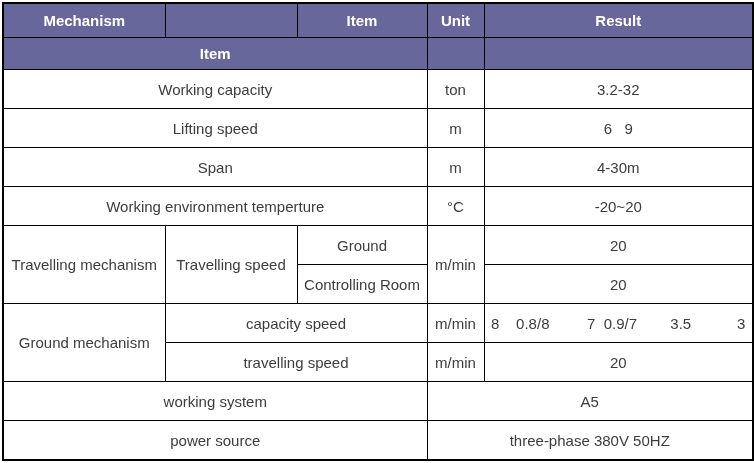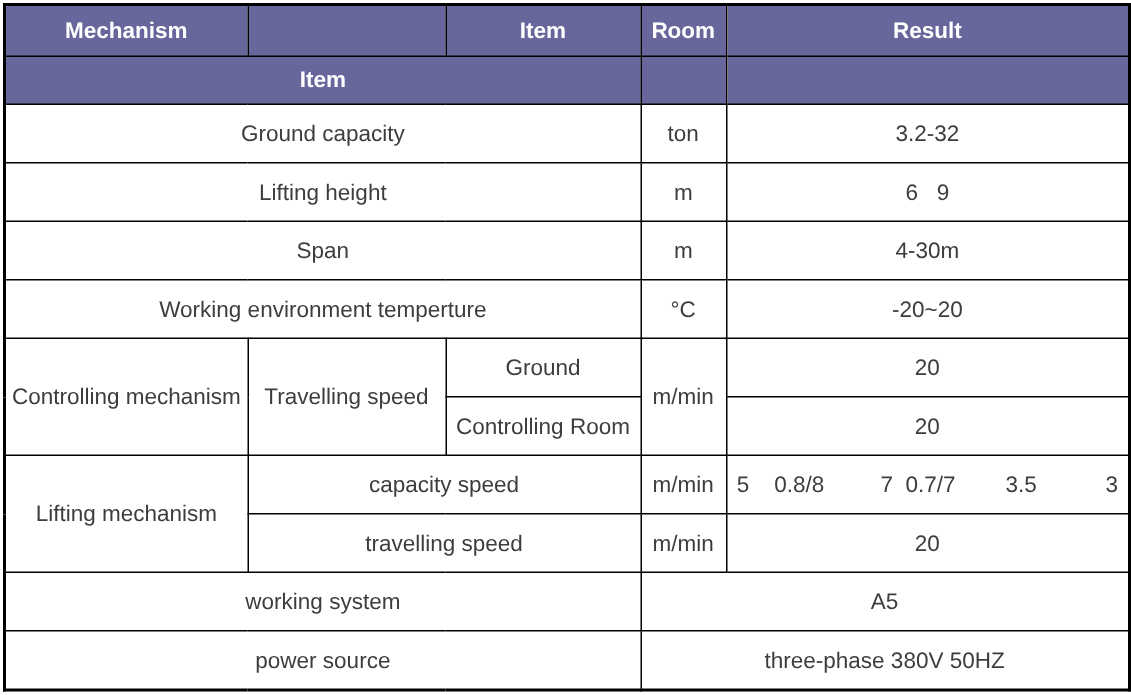--- a/index.html
+++ b/index.html
@@ -46,64 +46,64 @@
       <col style="width:132px">
       <col style="width:130px">
       <col style="width:57px">
       <col style="width:269px">
     </colgroup>
     <tbody>
       <tr class="hdr r-head">
         <td>Mechanism</td>
         <td></td>
         <td>Item</td>
-        <td>Room</td>
+        <td>Unit</td>
         <td>Result</td>
       </tr>
       <tr class="hdr r-sub">
         <td colspan="3">Item</td>
         <td></td>
         <td></td>
       </tr>
       <tr class="r-data">
-        <td colspan="3">Ground capacity</td>
+        <td colspan="3">Working capacity</td>
         <td>ton</td>
         <td>3.2-32</td>
       </tr>
       <tr class="r-data">
-        <td colspan="3">Lifting height</td>
+        <td colspan="3">Lifting speed</td>
         <td>m</td>
         <td class="pre">6   9</td>
       </tr>
       <tr class="r-data">
         <td colspan="3">Span</td>
         <td>m</td>
         <td>4-30m</td>
       </tr>
       <tr class="r-data">
         <td colspan="3">Working environment temperture</td>
         <td>°C</td>
         <td>-20~20</td>
       </tr>
       <tr class="r-data">
-        <td rowspan="2">Controlling mechanism</td>
+        <td rowspan="2">Travelling mechanism</td>
         <td rowspan="2">Travelling speed</td>
         <td>Ground</td>
         <td rowspan="2">m/min</td>
         <td>20</td>
       </tr>
       <tr class="r-data">
         <td>Controlling Room</td>
         <td>20</td>
       </tr>
       <tr class="r-data">
-        <td rowspan="2">Lifting mechanism</td>
+        <td rowspan="2">Ground mechanism</td>
         <td colspan="2">capacity speed</td>
         <td>m/min</td>
-        <td class="pre">5    0.8/8         7  0.7/7        3.5           3</td>
+        <td class="pre">8    0.8/8         7  0.9/7        3.5           3</td>
       </tr>
       <tr class="r-data">
         <td colspan="2">travelling speed</td>
         <td>m/min</td>
         <td>20</td>
       </tr>
       <tr class="r-data">
         <td colspan="3">working system</td>
         <td colspan="2">A5</td>
       </tr>

